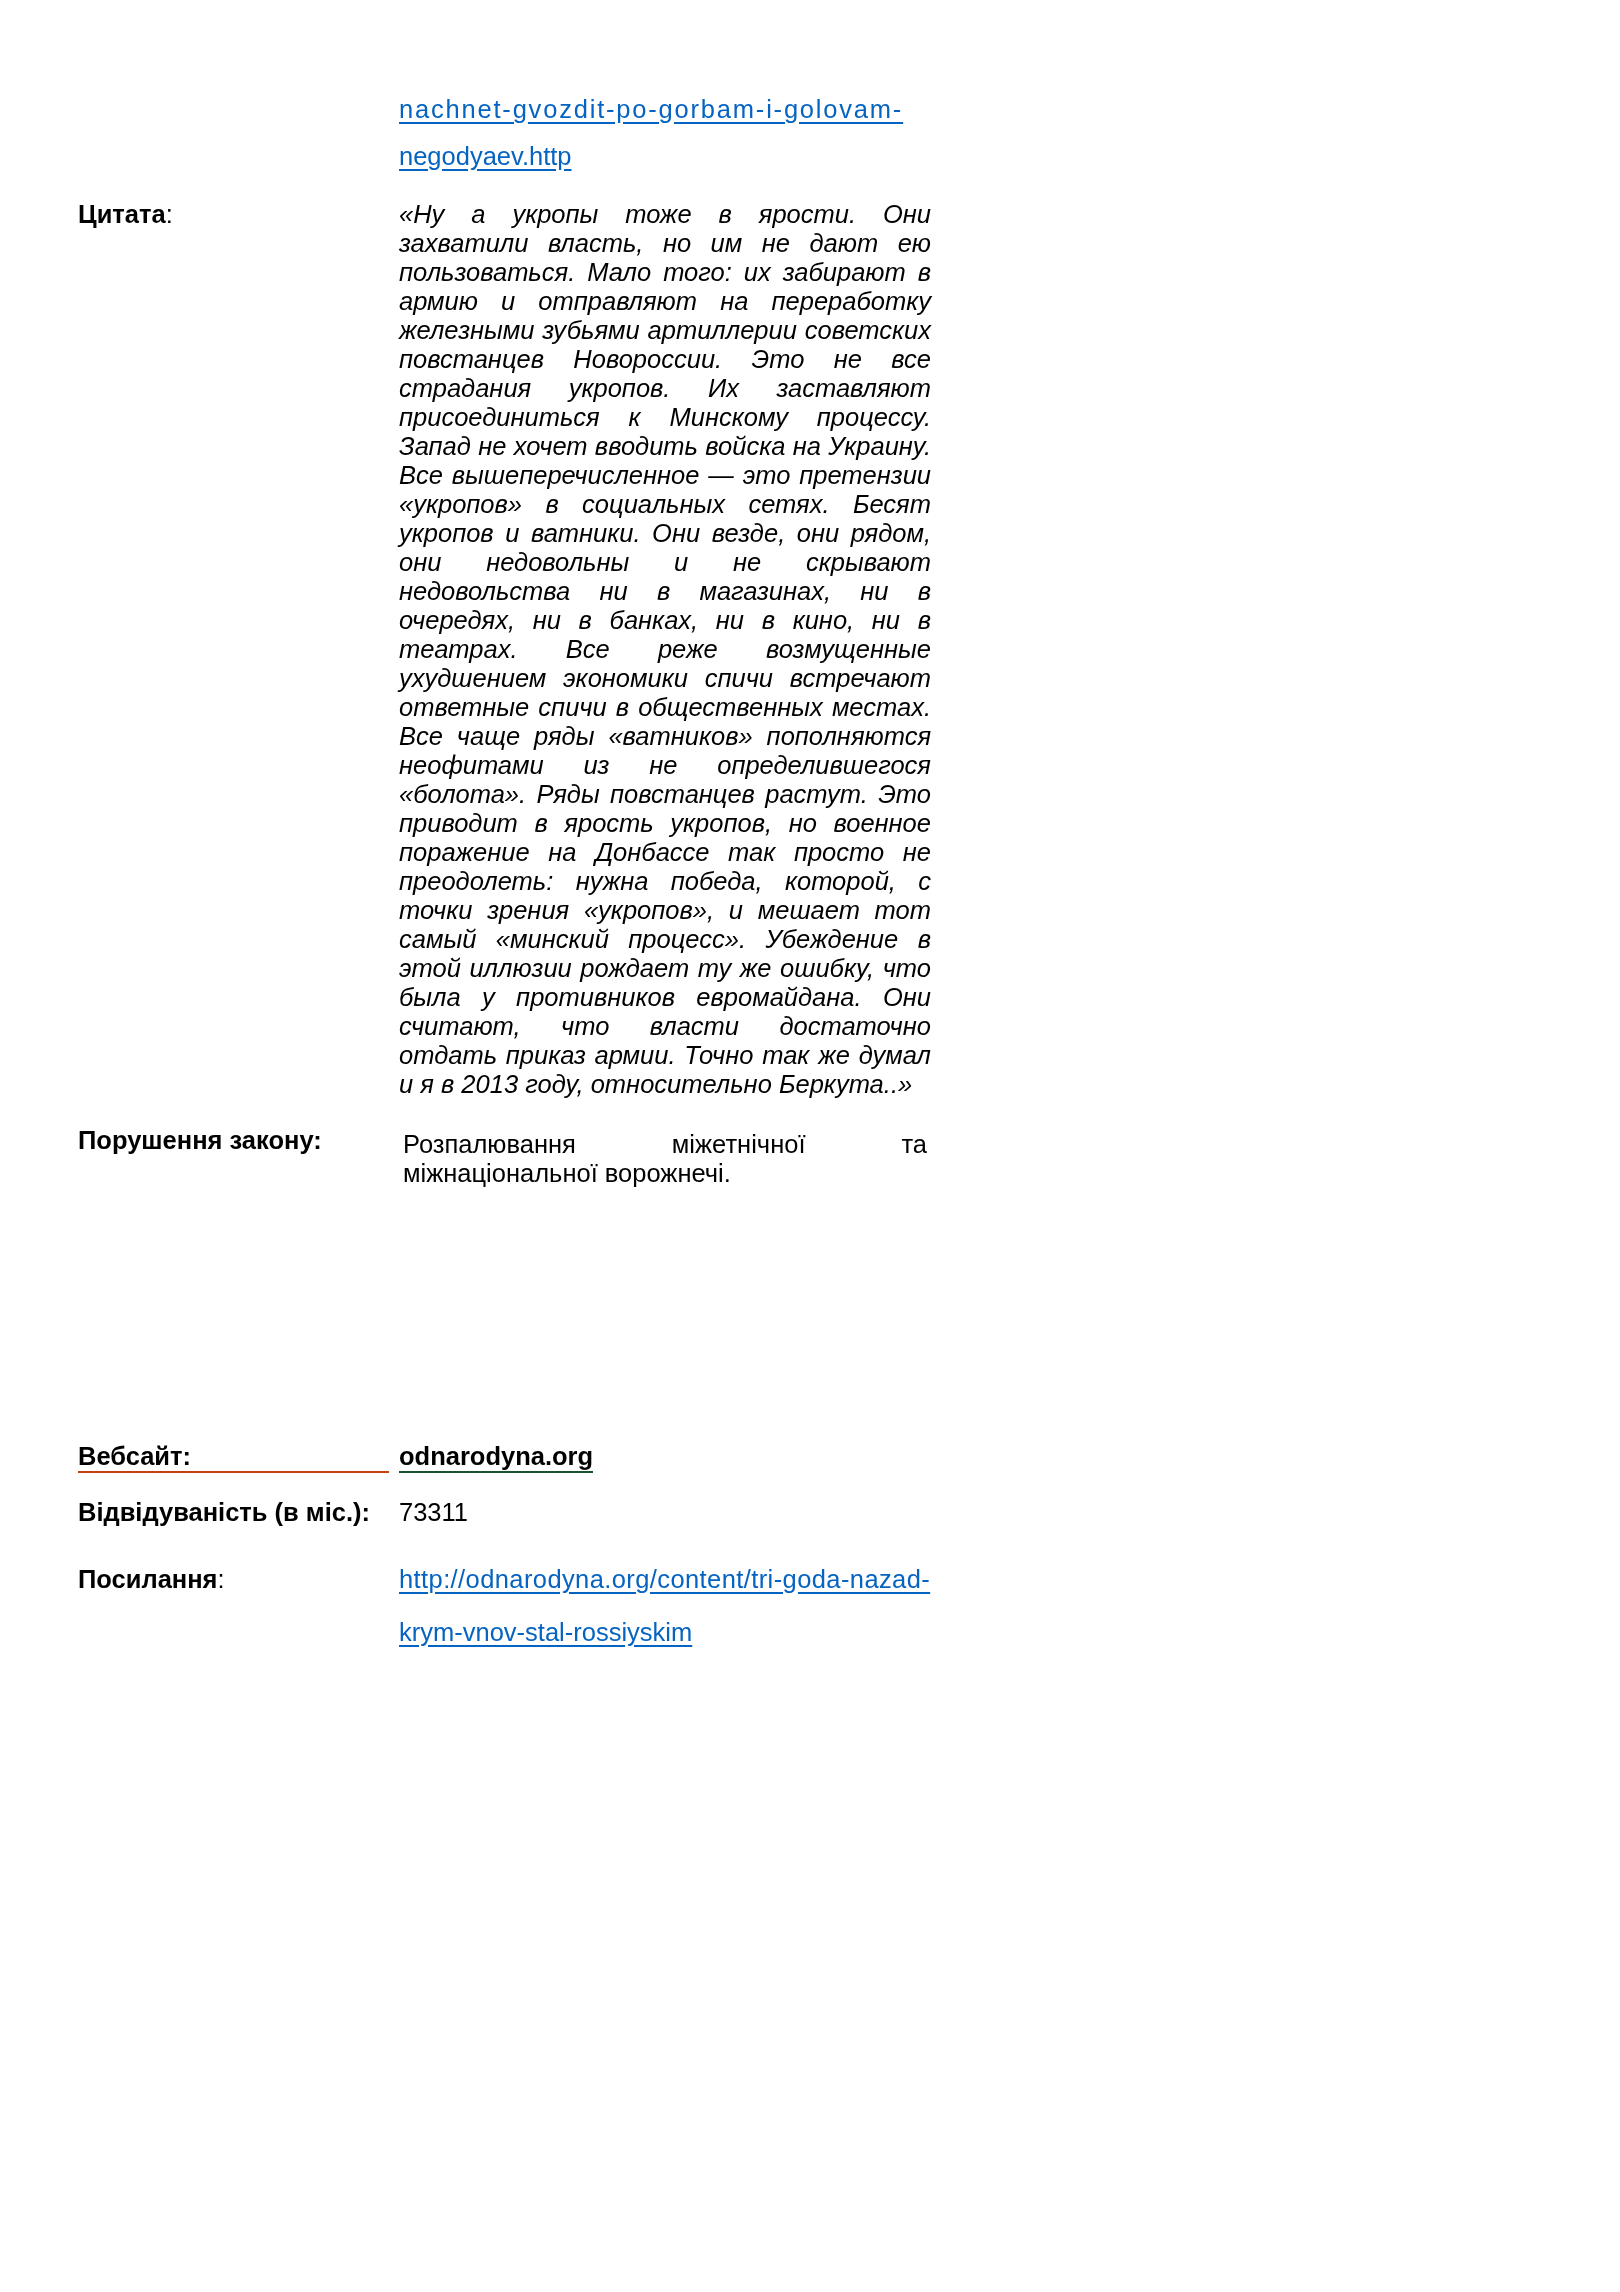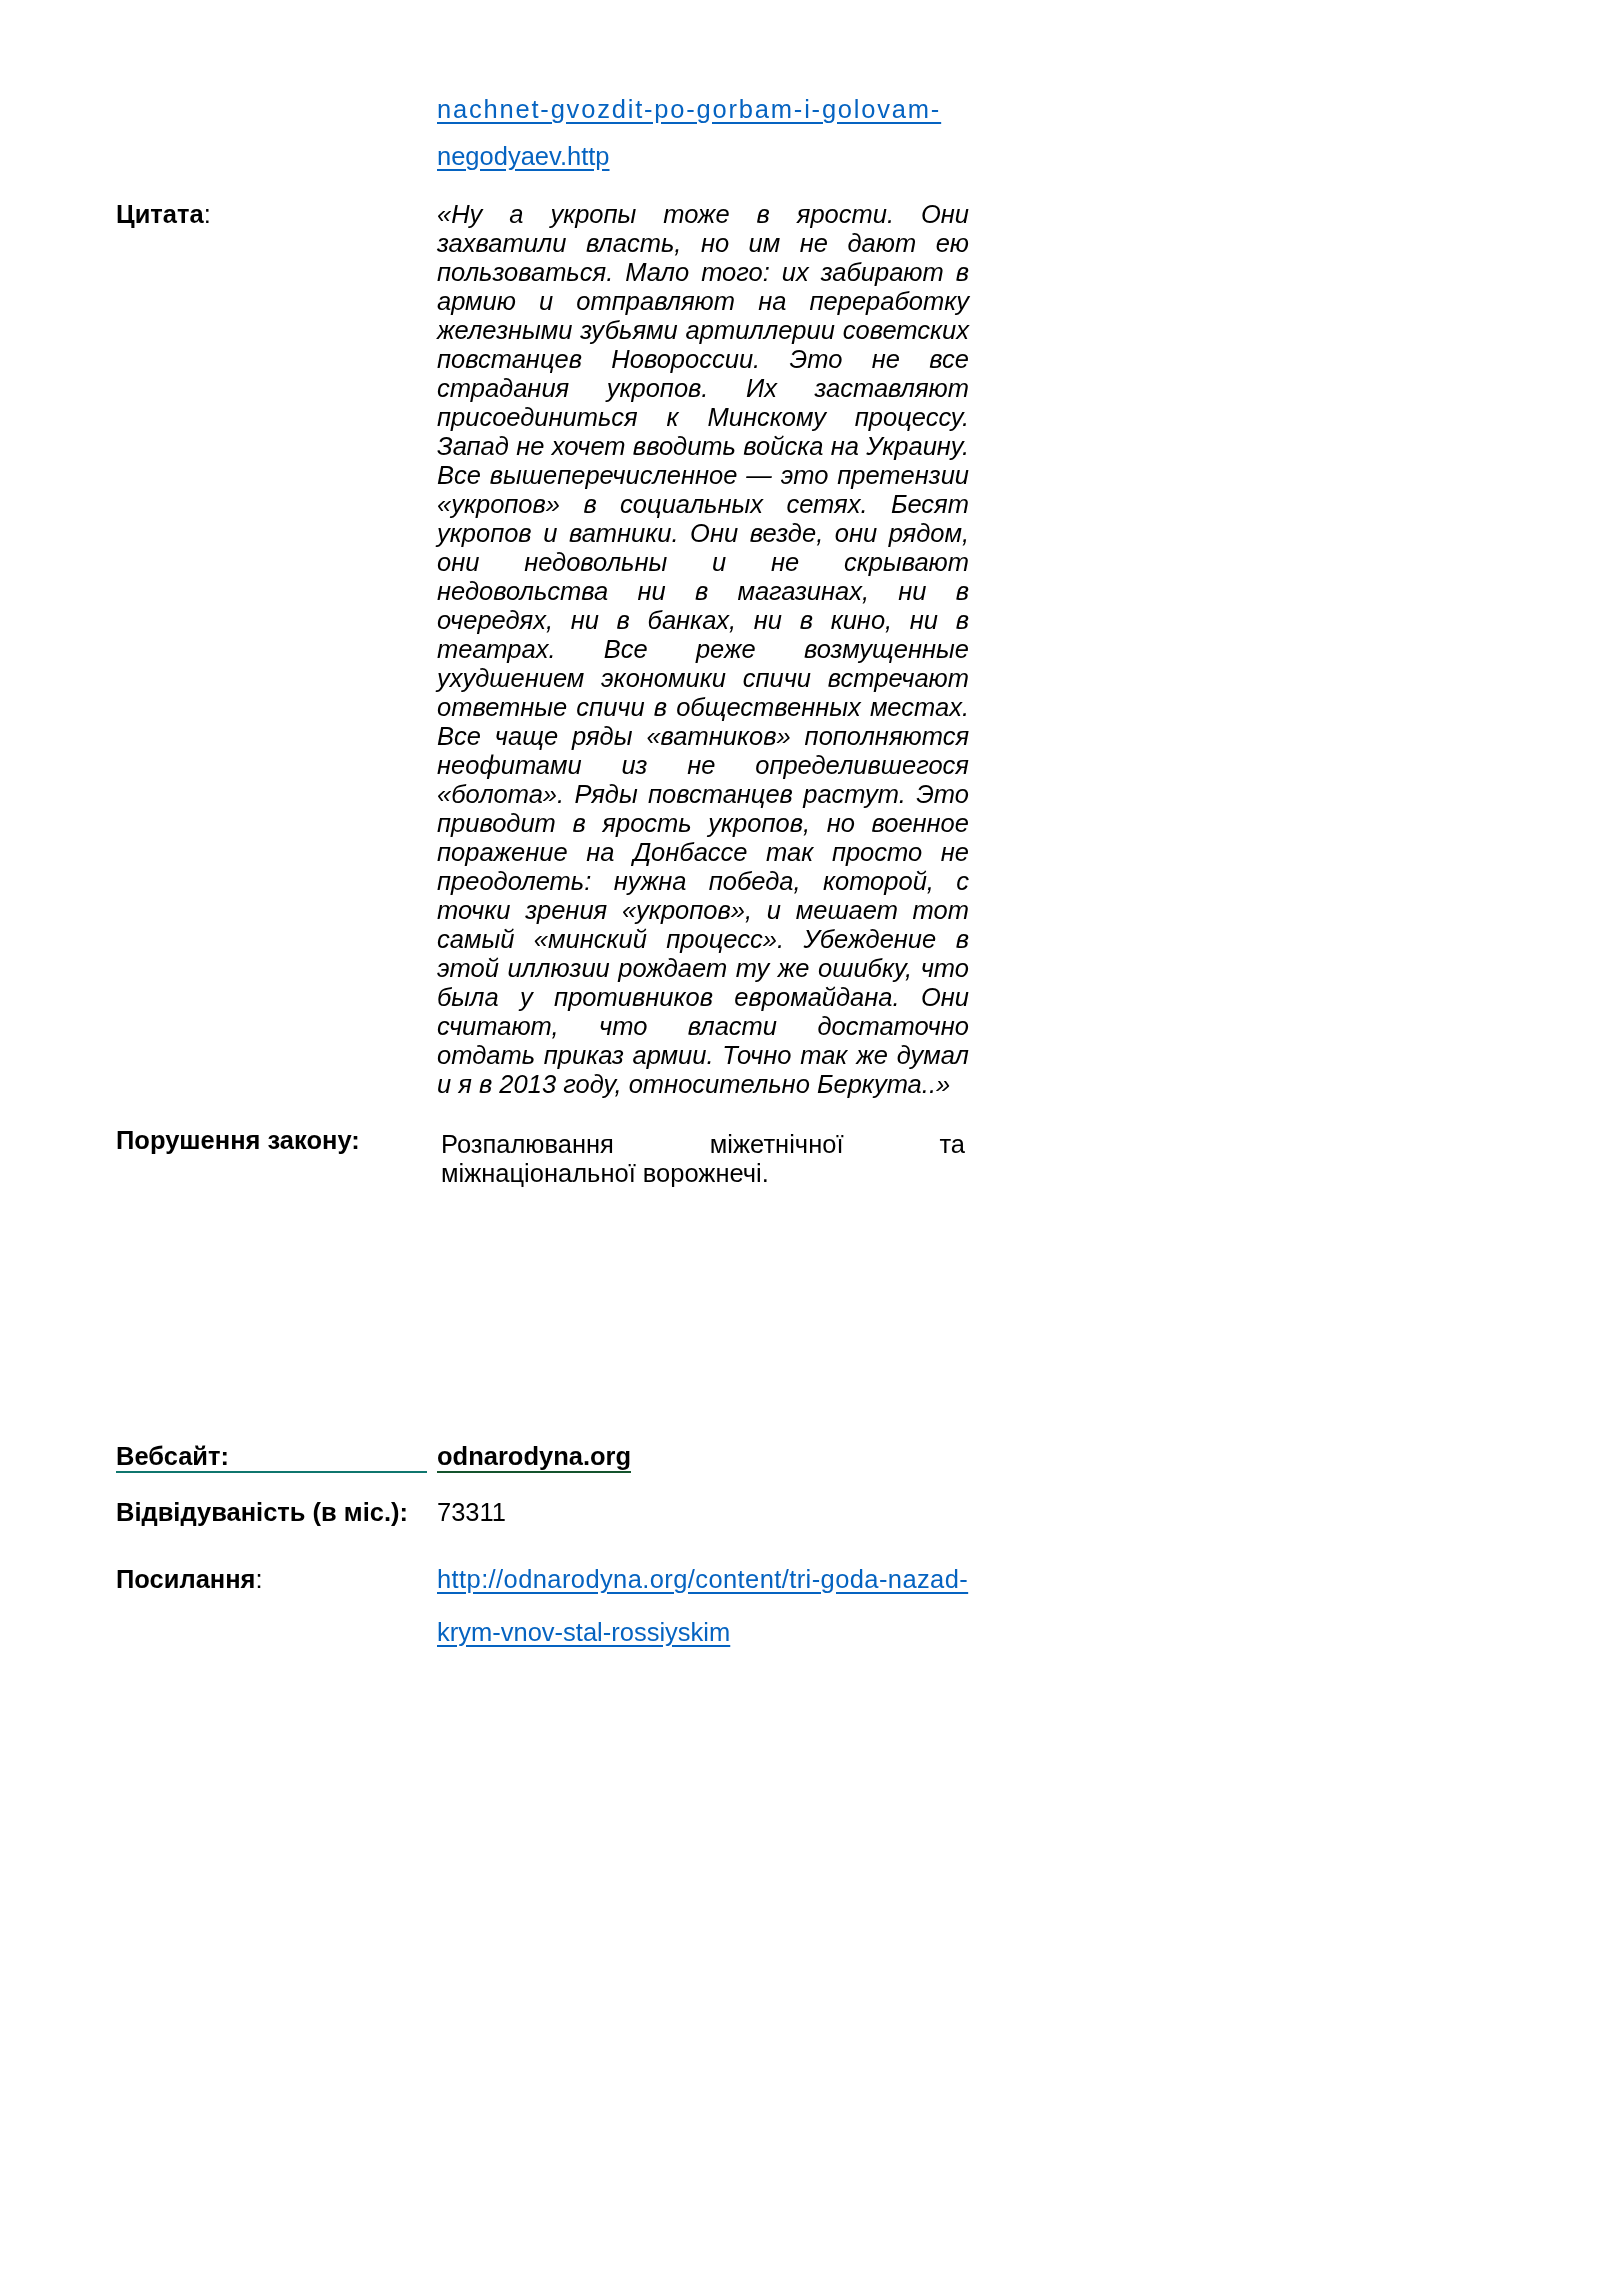--- a/index.html
+++ b/index.html
@@ -2,21 +2,21 @@
 <html><head>
 <meta charset="utf-8">
 <style>
   html, body { margin: 0; padding: 0; background: #ffffff; }
   .page {
     position: relative;
     width: 1620px;
     height: 1718px;
     box-sizing: border-box;
     background: #ffffff;
-    padding: 86px 0 0 116px;
+    padding: 86px 0 0 78px;
     font-family: "Liberation Sans", "DejaVu Sans", sans-serif;
     font-size: 25.5px;
     color: #000000;
     overflow: hidden;
   }
   .row {
     display: grid;
     grid-template-columns: 321px 532px;
     align-items: start;
   }
@@ -44,21 +44,21 @@
   
   .violation-row { margin-top: 27.4px; }
   .violation-text { margin: 4px; text-align: justify; line-height: 29px; }
 
   
   .website-row { margin-top: 250px; }
   .website-row, .visits-row { margin-bottom: 25.5px; }
   .website-label-wrap {
     display: flex;
     width: 100%;
-    border-bottom: 2px solid #0f766e;
+    border-bottom: 2px solid #c2410c;
   }
   .website-leader { flex: 1; }
   .u-value {
     display: inline-block;
     border-bottom: 2px solid #14532d;
     font-weight: bold;
   }
   .ref-row .label-cell { line-height: 53px; }
 </style>
 </head>

